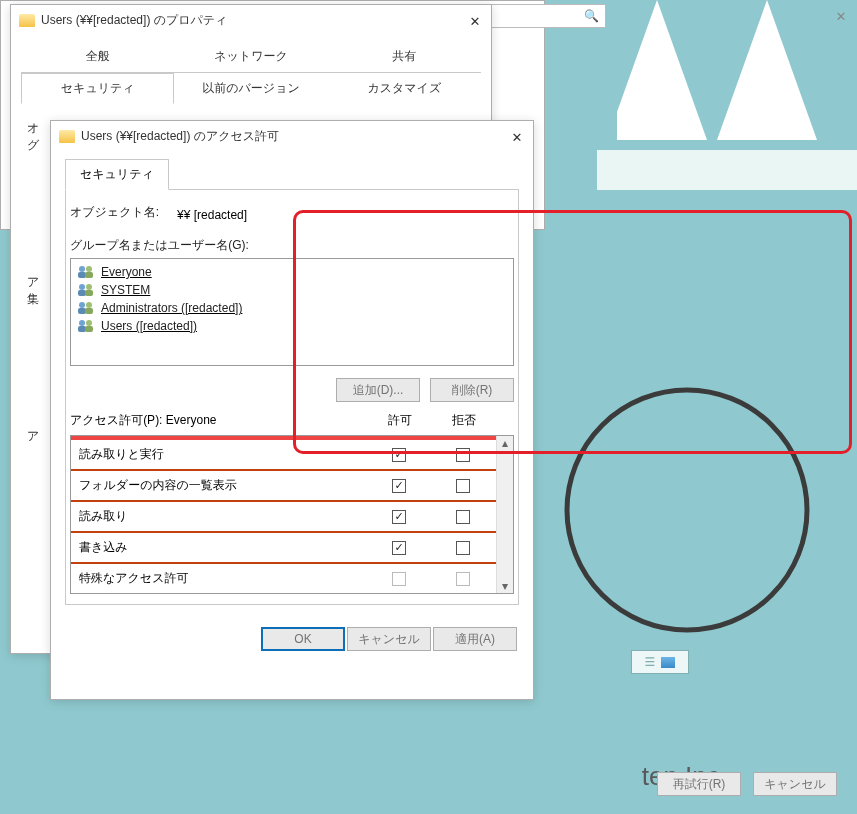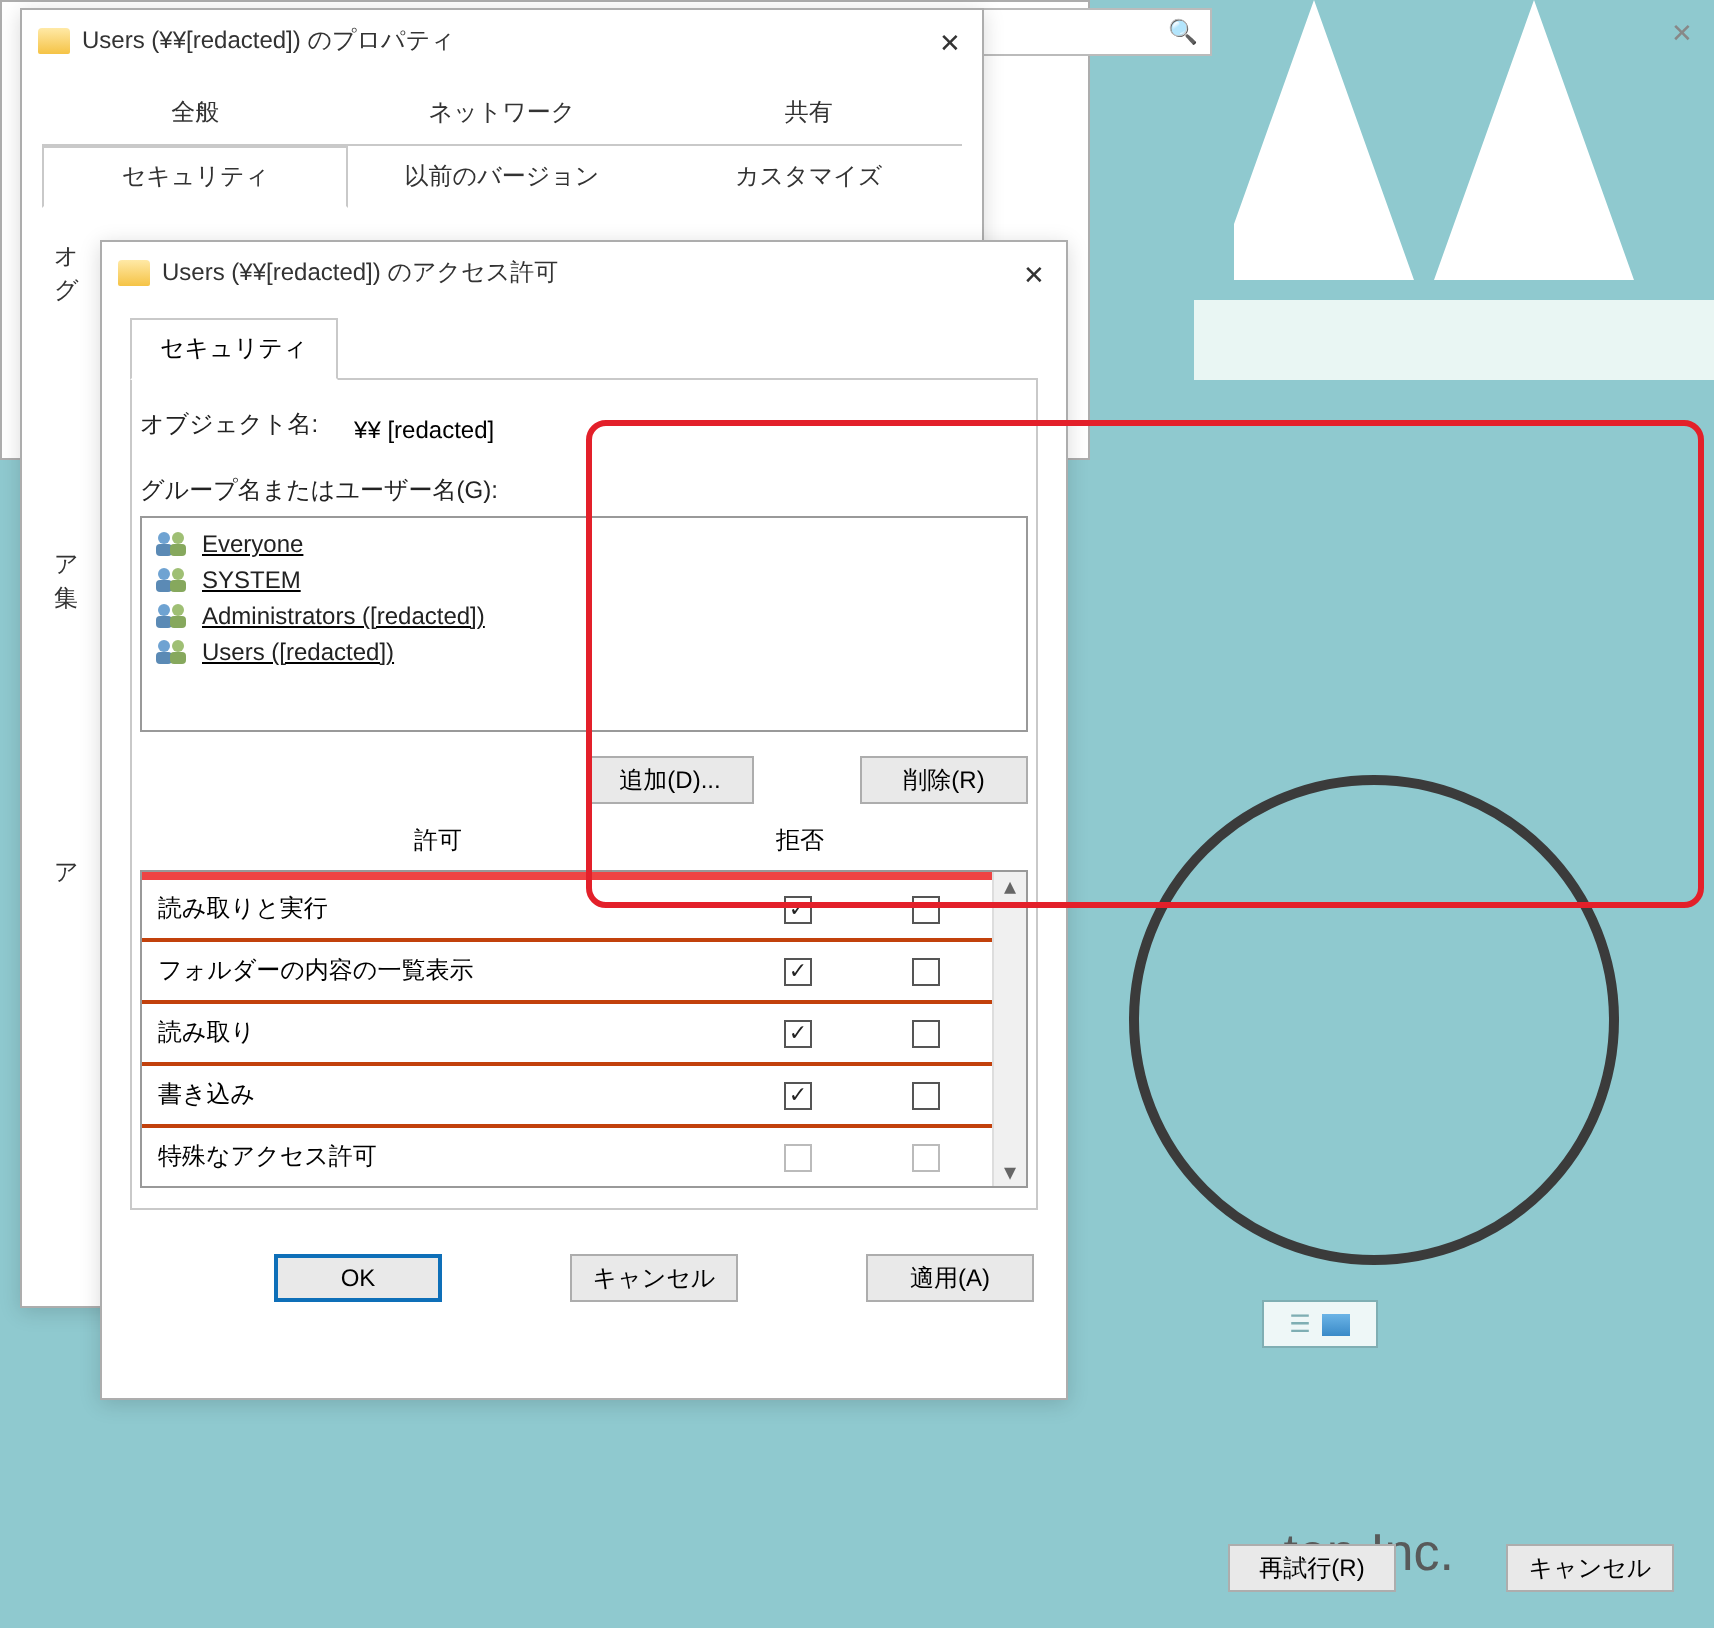--- a/index.html
+++ b/index.html
@@ -24,30 +24,30 @@
 .perm-win { left: 50px; top: 120px; width: 484px; height: 580px; z-index: 2; }
 .perm-body { padding: 8px 14px; }
 .inner-tab { display: inline-block; padding: 6px 14px; border: 1px solid #c9c9c9; border-bottom-color: #fff; background: #fff; position: relative; z-index: 2; }
 .panel { border: 1px solid #c9c9c9; padding: 14px 4px 10px; margin-top: -1px; }
 .lbl { color: #222; margin-bottom: 4px; }
 .obj-row { display: flex; align-items: center; gap: 18px; margin-bottom: 12px; }
 .listbox { border: 1px solid #999; height: 108px; padding: 4px 6px; overflow: hidden; text-decoration: underline; }
 .user-row { display: flex; align-items: center; gap: 6px; padding: 2px 0; color: #222; }
 .user-row .usr-ico { display:inline-block; }
 .btnrow { display: flex; justify-content: flex-end; gap: 10px; margin: 12px 0 10px; }
-.btn { min-width: 84px; height: 24px; border: 1px solid #adadad; background: #e9e9e9; color: #000000; display:flex; align-items:center; justify-content:center; padding: 0 10px; margin-left: 43px; }
+.btn { min-width: 84px; height: 24px; border: 1px solid #adadad; background: #e9e9e9; color: #737373; display:flex; align-items:center; justify-content:center; padding: 0 10px; }
 .btn.primary { border: 2px solid #0e6fb8; background:#e9e9e9; }
 .perm-table { border: 1px solid #999; width: 100%; }
 .perm-rows { position: relative; }
 .perm-r { display: grid; grid-template-columns: 1fr 64px 64px 18px; padding: 6px 0 6px 8px; align-items: center; border-top: 2px solid #c2410c; }
 .perm-r:first-child { border-top: 4px solid #ef4444; }
 .cb { width: 14px; height: 14px; border: 1px solid #555; display: inline-flex; align-items: center; justify-content: center; font-size: 11px; color: #222; margin: 0 auto; }
 .cb.disabled { border-color: #bbb; color: #bbb; }
 .scroll { position: absolute; right: 0; top: 0; bottom: 0; width: 17px; background: #f0f0f0; border-left:1px solid #ddd; display:flex; flex-direction:column; justify-content:space-between; align-items:center; color:#666; font-size:10px; }
-.dlg-btns { display: flex; justify-content: flex-end; gap: 21px; padding: 14px 16px; }
+.dlg-btns { display: flex; justify-content: flex-end; gap: 2px; padding: 14px 16px; }
 
 .sec-win { left: 300px; top: 217px; width: 545px; height: 230px; z-index: 3; background: #fff; border: 1px solid #adadad; }
 .sec-frame { position: absolute; left: 293px; top: 210px; width: 559px; height: 244px; border: 3px solid #e3202a; border-radius: 10px; z-index: 4; pointer-events: none; }
 .sec-title { color: #6a6a6a; padding: 10px 14px; }
 .sec-body { display: flex; gap: 14px; padding: 8px 24px 0; }
 .err-ico { width: 34px; height: 34px; border-radius: 50%; background: #e8252f; color:#fff; display:flex; align-items:center; justify-content:center; font-size:20px; flex-shrink:0; }
 .sec-msg p { margin-bottom: 14px; color: #222; font-size: 13px; }
 .sec-btns { display:flex; justify-content:flex-end; gap: 12px; padding: 0 20px; position:absolute; bottom:18px; right:0; }
 
 .searchbar { position:absolute; top:4px; left:366px; width:240px; height:24px; border:1px solid #bbb; background:#fff; display:flex; align-items:center; justify-content:space-between; padding:0 6px; color:#888; z-index:0; }
@@ -159,20 +159,21 @@
               </svg>
             </span>
             <span>Users ([redacted])</span>
           </div>
         </div>
       <div class="btnrow">
         <div class="btn">追加(D)...</div>
         <div class="btn">削除(R)</div>
       </div>
       <div style="display:grid;grid-template-columns:1fr 64px 64px 18px;padding:0 0 6px 0">
+        <span>アクセス許可(P): Everyone</span>
         <span style="text-align:center">許可</span>
         <span style="text-align:center">拒否</span>
         <span></span>
       </div>
       <div class="perm-table">
         <div class="perm-rows" id="permrows">
             <div class="perm-r">
               <span>読み取りと実行</span>
               <span class="cb">✓</span>
               <span class="cb"></span>

